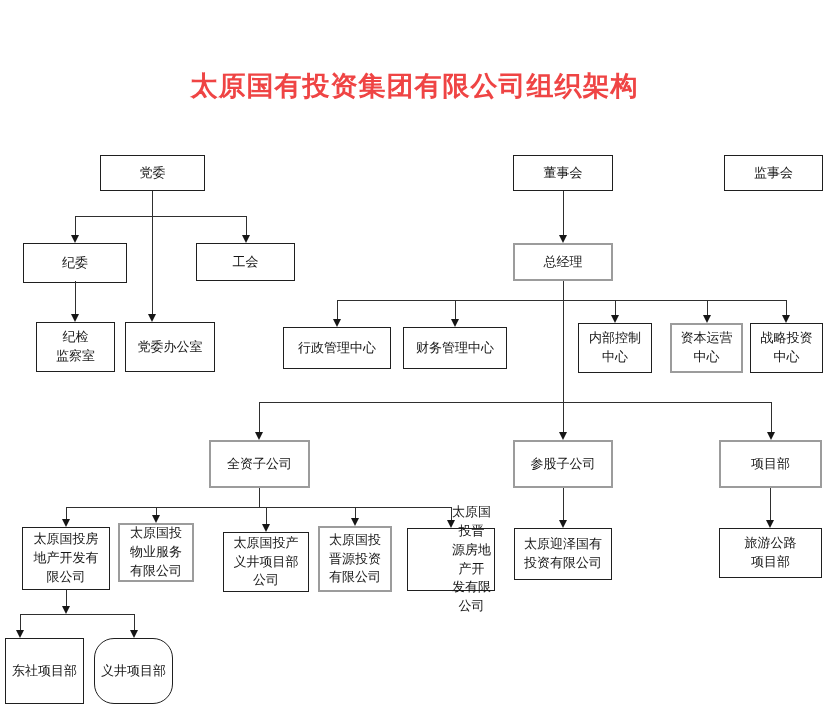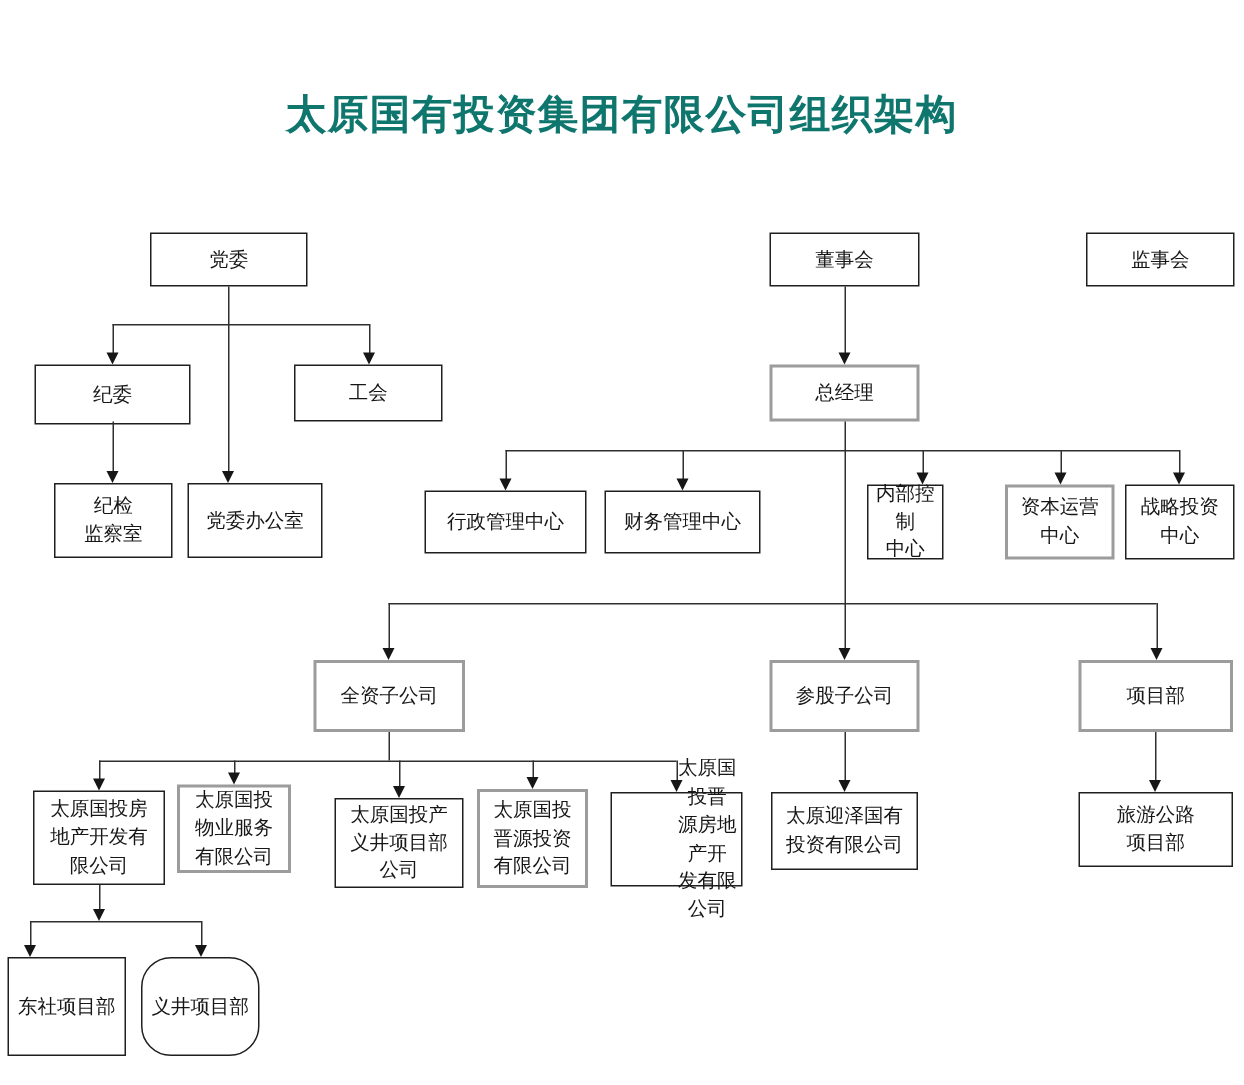--- a/index.html
+++ b/index.html
@@ -1,22 +1,22 @@
 <!DOCTYPE html>
 <html><head>
 <meta charset="utf-8">
 <style>
   html,body{margin:0;padding:0;background:#ffffff;}
   #canvas{
     position:relative;width:829px;height:723px;background:#ffffff;overflow:hidden;
     font-family:"Liberation Serif","DejaVu Serif",serif;color:#161616;
   }
   #chart-title{
-    position:absolute;left:0;right:0;top:58px;text-align:center;
-    font-size:27px;font-weight:bold;letter-spacing:1px;color:#0f766e;
+    position:absolute;left:0;right:0;top:68px;text-align:center;
+    font-size:27px;font-weight:bold;letter-spacing:1px;color:#ef4444;
   }
   .box{
     position:absolute;box-sizing:border-box;background:#fff;
     border:1px solid #1f1f1f;
     display:flex;align-items:center;justify-content:center;
     text-align:center;font-size:13px;line-height:1.45;
     white-space:pre-line;color:#161616;
   }
   .box.gray{border:2px solid #9c9c9c;}
   .vline,.hline{position:absolute;background:#2f2f2f;}
@@ -41,21 +41,21 @@
 
   <div class="box" style="left:23px;top:243px;width:104px;height:40px;">纪委</div>
   <div class="box" style="left:196px;top:243px;width:99px;height:38px;">工会</div>
   <div class="box gray" style="left:513px;top:243px;width:100px;height:38px;">总经理</div>
 
   <div class="box" style="left:36px;top:322px;width:79px;height:50px;">纪检
 监察室</div>
   <div class="box" style="left:125px;top:322px;width:90px;height:50px;">党委办公室</div>
   <div class="box" style="left:283px;top:327px;width:108px;height:42px;">行政管理中心</div>
   <div class="box" style="left:403px;top:327px;width:104px;height:42px;">财务管理中心</div>
-  <div class="box" style="left:578px;top:323px;width:51px;height:50px;">内部控制
+  <div class="box" style="left:578px;top:323px;width:74px;height:50px;">内部控制
 中心</div>
   <div class="box gray" style="left:670px;top:323px;width:73px;height:50px;">资本运营
 中心</div>
   <div class="box" style="left:750px;top:323px;width:73px;height:50px;">战略投资
 中心</div>
 
   <div class="box gray" style="left:209px;top:440px;width:101px;height:48px;font-family:Liberation Serif, serif;">全资子公司</div>
   <div class="box gray" style="left:513px;top:440px;width:100px;height:48px;">参股子公司</div>
   <div class="box gray" style="left:719px;top:440px;width:103px;height:48px;">项目部</div>
 

